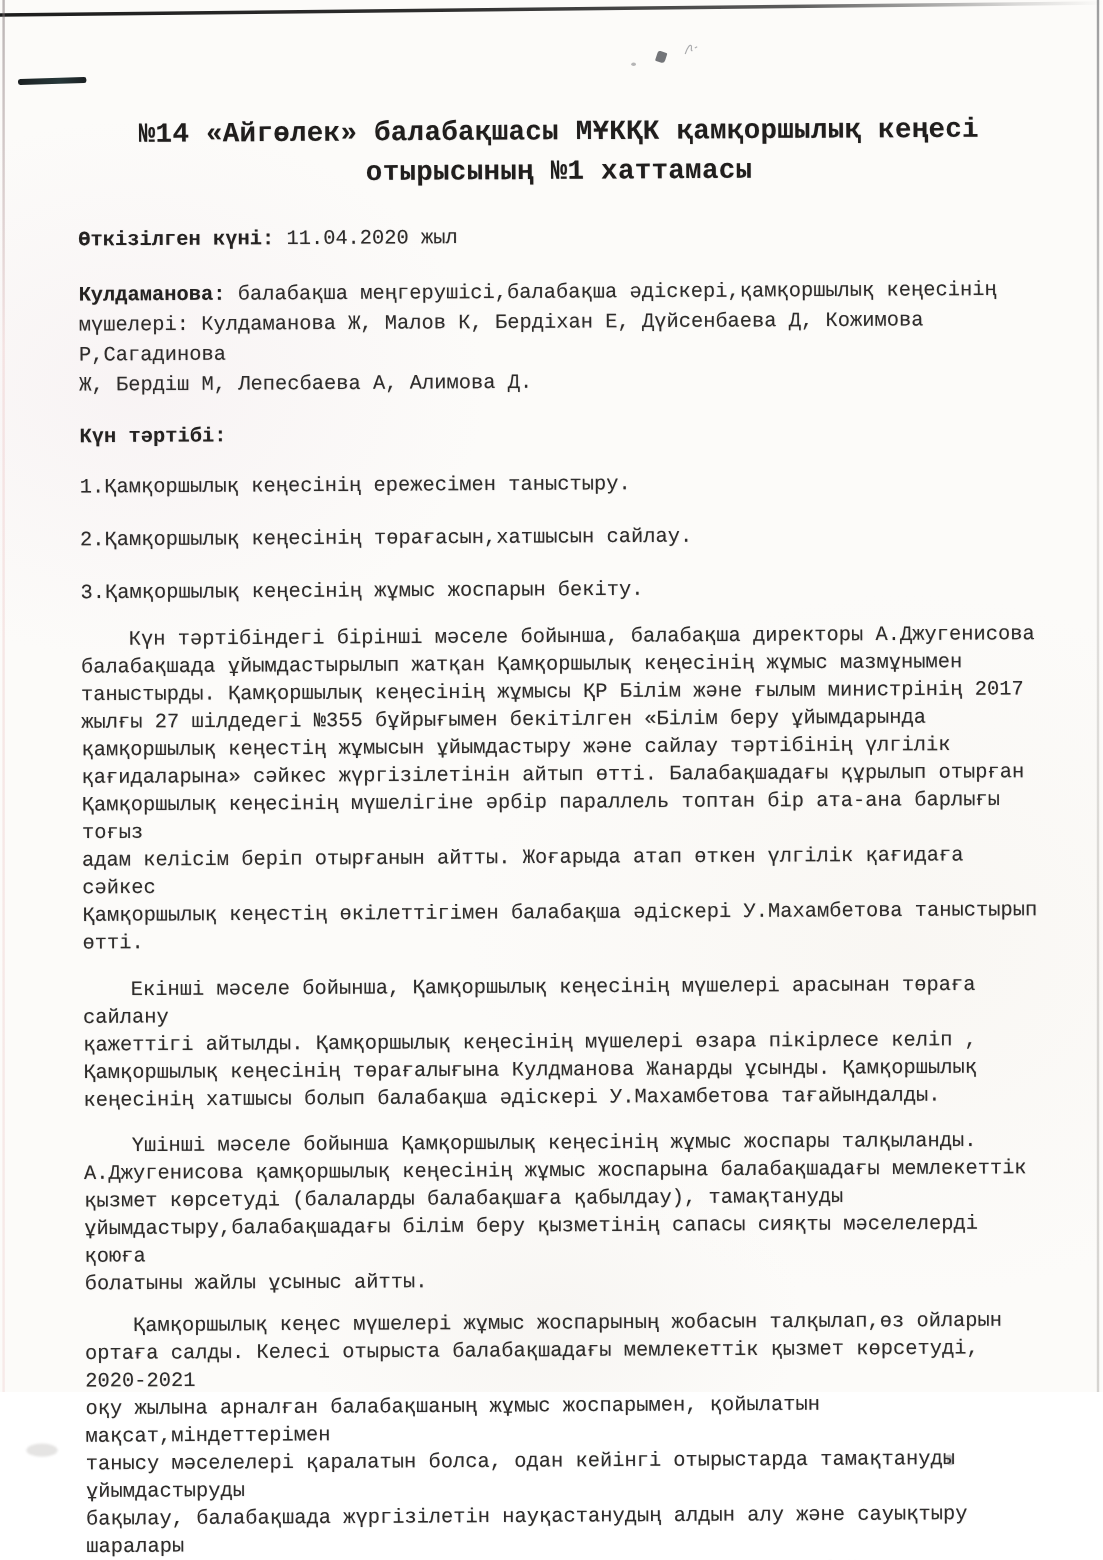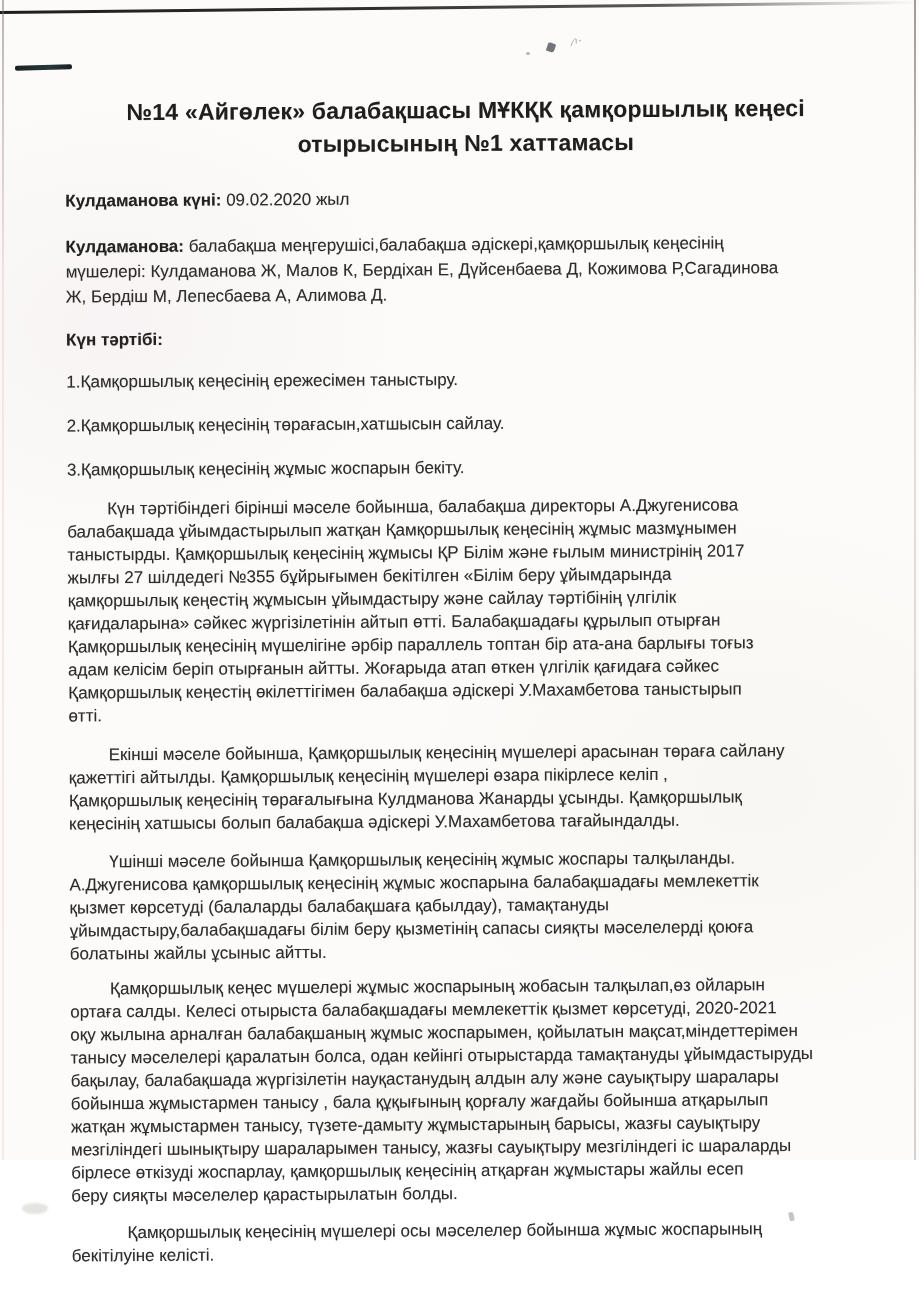--- a/index.html
+++ b/index.html
@@ -14,21 +14,21 @@
   }
   .page {
     position: relative;
     width: 919px;
     height: 1160px;
     background:
       radial-gradient(ellipse 420px 320px at 12% 28%, rgba(246,240,242,0.7), rgba(246,240,242,0) 70%),
       radial-gradient(ellipse 520px 420px at 82% 68%, rgba(247,244,239,0.6), rgba(247,244,239,0) 70%),
       radial-gradient(ellipse 300px 200px at 50% 95%, rgba(243,240,236,0.5), rgba(243,240,236,0) 70%),
       #fcfbf9;
-    font-family: Liberation Sans, sans-serif;
+    font-family: Liberation Mono, monospace;
     color: #2e2c2b;
   }
 
   
   .top-scan-border {
     position: absolute;
     top: 11px; left: 0;
     width: 100%; height: 3px;
     background: linear-gradient(to right, #1d1d1d 0%, #2e2e2e 40%, #5a5a5a 72%, rgba(110,110,110,0.25) 92%, rgba(110,110,110,0) 100%);
     transform: rotate(-0.62deg);
@@ -144,21 +144,21 @@
   <div class="right-edge-scan-line"></div>
   <div class="left-edge-scan-line"></div>
   <div class="bottom-ink-speck"></div>
   <div class="bottom-smudge"></div>
 
   <div class="content">
 
     <h1 class="doc-title">№14 «Айгөлек» балабақшасы МҰКҚК қамқоршылық кеңесі
 отырысының №1 хаттамасы</h1>
 
-    <p class="meta-date"><strong>Кулдаманова күні:</strong> <span>09.02.2020 жыл</span></p>
+    <p class="meta-date"><strong>Өткізілген күні:</strong> <span>11.04.2020 жыл</span></p>
 
     <p class="meta-participants"><strong>Кулдаманова:</strong> <span>балабақша меңгерушісі,балабақша әдіскері,қамқоршылық кеңесінің
 мүшелері: Кулдаманова Ж, Малов К, Бердіхан Е, Дүйсенбаева Д, Кожимова Р,Сагадинова
 Ж, Бердіш М, Лепесбаева А, Алимова Д.</span></p>
 
     <p class="agenda-label">Күн тәртібі:</p>
 
     <p class="agenda-item first">1.Қамқоршылық кеңесінің ережесімен таныстыру.</p>
     <p class="agenda-item">2.Қамқоршылық кеңесінің төрағасын,хатшысын сайлау.</p>
     <p class="agenda-item">3.Қамқоршылық кеңесінің жұмыс жоспарын бекіту.</p>

